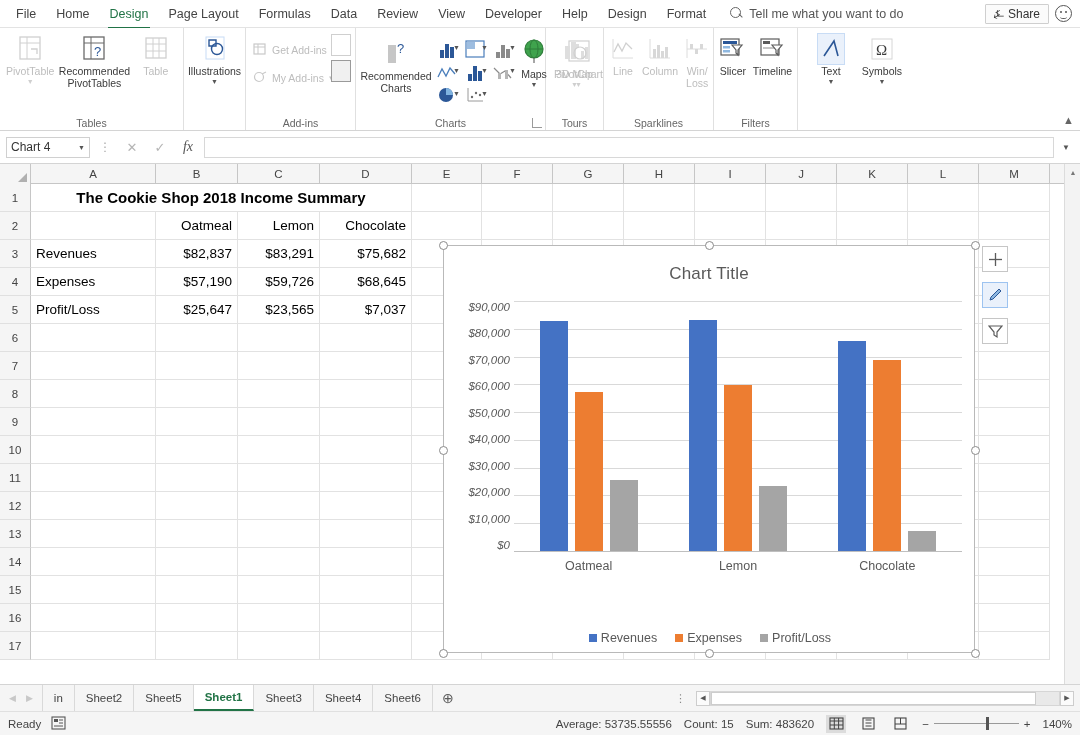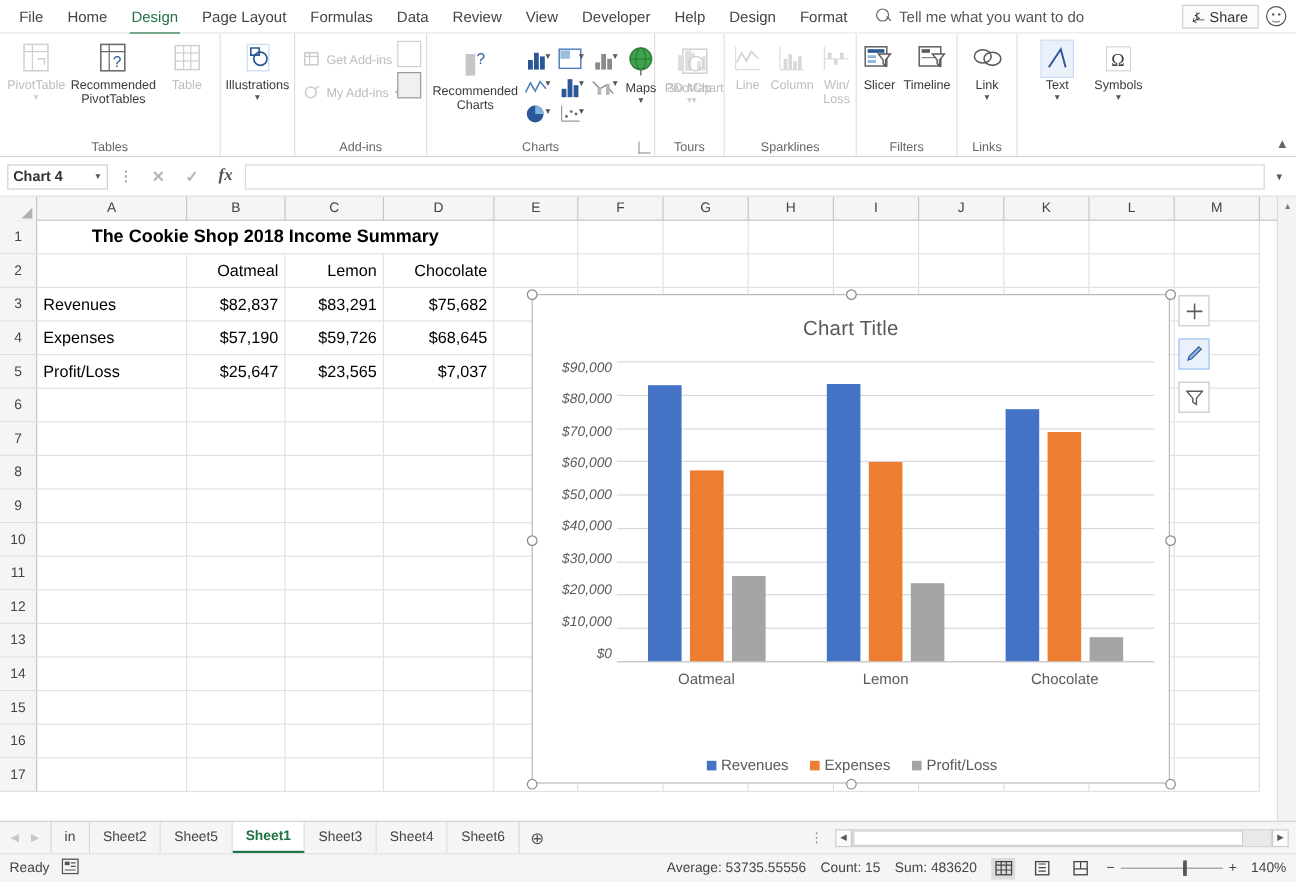--- a/index.html
+++ b/index.html
@@ -107,21 +107,21 @@
     color:#666; font-size:8px;
   }
   .collapse-ribbon {
     position:absolute; right:6px; bottom:4px; font-size:11px; color:#666;
   }
 
   
   .fbar {
     position:absolute; top:131px; left:0; width:1080px; height:33px;
     background:#fff; border-bottom:1px solid #d4d4d4;
-    display:flex; align-items:center; padding:0 6px; gap:4px;font-weight:bold;
+    display:flex; align-items:center; padding:0 6px; gap:4px;
   }
   .namebox {
     width:84px; height:21px; border:1px solid #d0d0d0; background:#fff;
     display:flex; align-items:center; padding:0 4px; font-size:12px; color:#333;
   }
   .namebox .nb-txt { flex:1; }
   .namebox .nb-car { font-size:7px; color:#555; }
   .fb-dots { color:#aaa; font-size:12px; padding:0 5px; letter-spacing:0; }
   .fb-ic { width:24px; text-align:center; color:#b5b5b5; font-size:13px; }
   .fb-ic.fx { font-style:italic; font-family:"Liberation Serif", serif; color:#555; font-size:14px; }
@@ -545,50 +545,35 @@
             <svg width="28" height="26" viewBox="0 0 28 26">
                 <rect x="2" y="3" width="18" height="16" fill="none" stroke="#5b5b5b" stroke-width="1.2"></rect>
                 <rect x="4" y="5" width="14" height="3" fill="#2b5797"></rect>
                 <rect x="4" y="10" width="7" height="2.5" fill="#8fb8e0"></rect>
                 <rect x="4" y="14" width="7" height="2.5" fill="#8fb8e0"></rect>
                 <path d="M13 9 l10 0 l-4 5 v5 l-2 -2 v-3z" fill="#fff" stroke="#5b5b5b" stroke-width="1.2"></path>
               </svg>
           </span>
           <span>Slicer</span>
         </div>
-        <div class="bigbtn" style="width:46px;align-items:flex-end;">
+        <div class="bigbtn" style="width:46px;">
           <span class="ic">
             <svg width="28" height="26" viewBox="0 0 28 26">
                 <rect x="2" y="3" width="18" height="16" fill="none" stroke="#5b5b5b" stroke-width="1.2"></rect>
                 <rect x="4" y="5" width="7" height="3" fill="#5b5b5b"></rect>
                 <line x1="4" y1="12" x2="18" y2="12" stroke="#8a8a8a"></line>
                 <path d="M13 9 l10 0 l-4 5 v5 l-2 -2 v-3z" fill="#fff" stroke="#5b5b5b" stroke-width="1.2"></path>
               </svg>
           </span>
           <span>Timeline</span>
         </div>
       </div>
       <div class="gname">Filters</div>
     </div>
 
-    <div class="rgroup" style="width:50px;">
-      <div class="items" style="justify-content:center;">
-        <div class="bigbtn" style="width:42px;">
-          <span class="ic">
-            <svg width="28" height="26" viewBox="0 0 28 26">
-                <ellipse cx="10" cy="11" rx="7" ry="5.5" fill="none" stroke="#5b5b5b" stroke-width="1.3"></ellipse>
-                <ellipse cx="18" cy="13" rx="7" ry="5.5" fill="none" stroke="#5b5b5b" stroke-width="1.3"></ellipse>
-              </svg>
-          </span>
-          <span>Link</span>
-          <span class="caret">▼</span>
-        </div>
-      </div>
-      <div class="gname">Links</div>
-    </div>
 
     <div class="rgroup" style="width:118px; border-right:none;">
       <div class="items" style="justify-content:center;">
         <div class="bigbtn sel" style="width:48px;">
           <span class="ic">
             <svg width="26" height="26" viewBox="0 0 26 26">
                 <path d="M6 20 L16 5 L20 20" fill="none" stroke="#2b5797" stroke-width="1.6"></path>
               </svg>
           </span>
           <span>Text</span>

